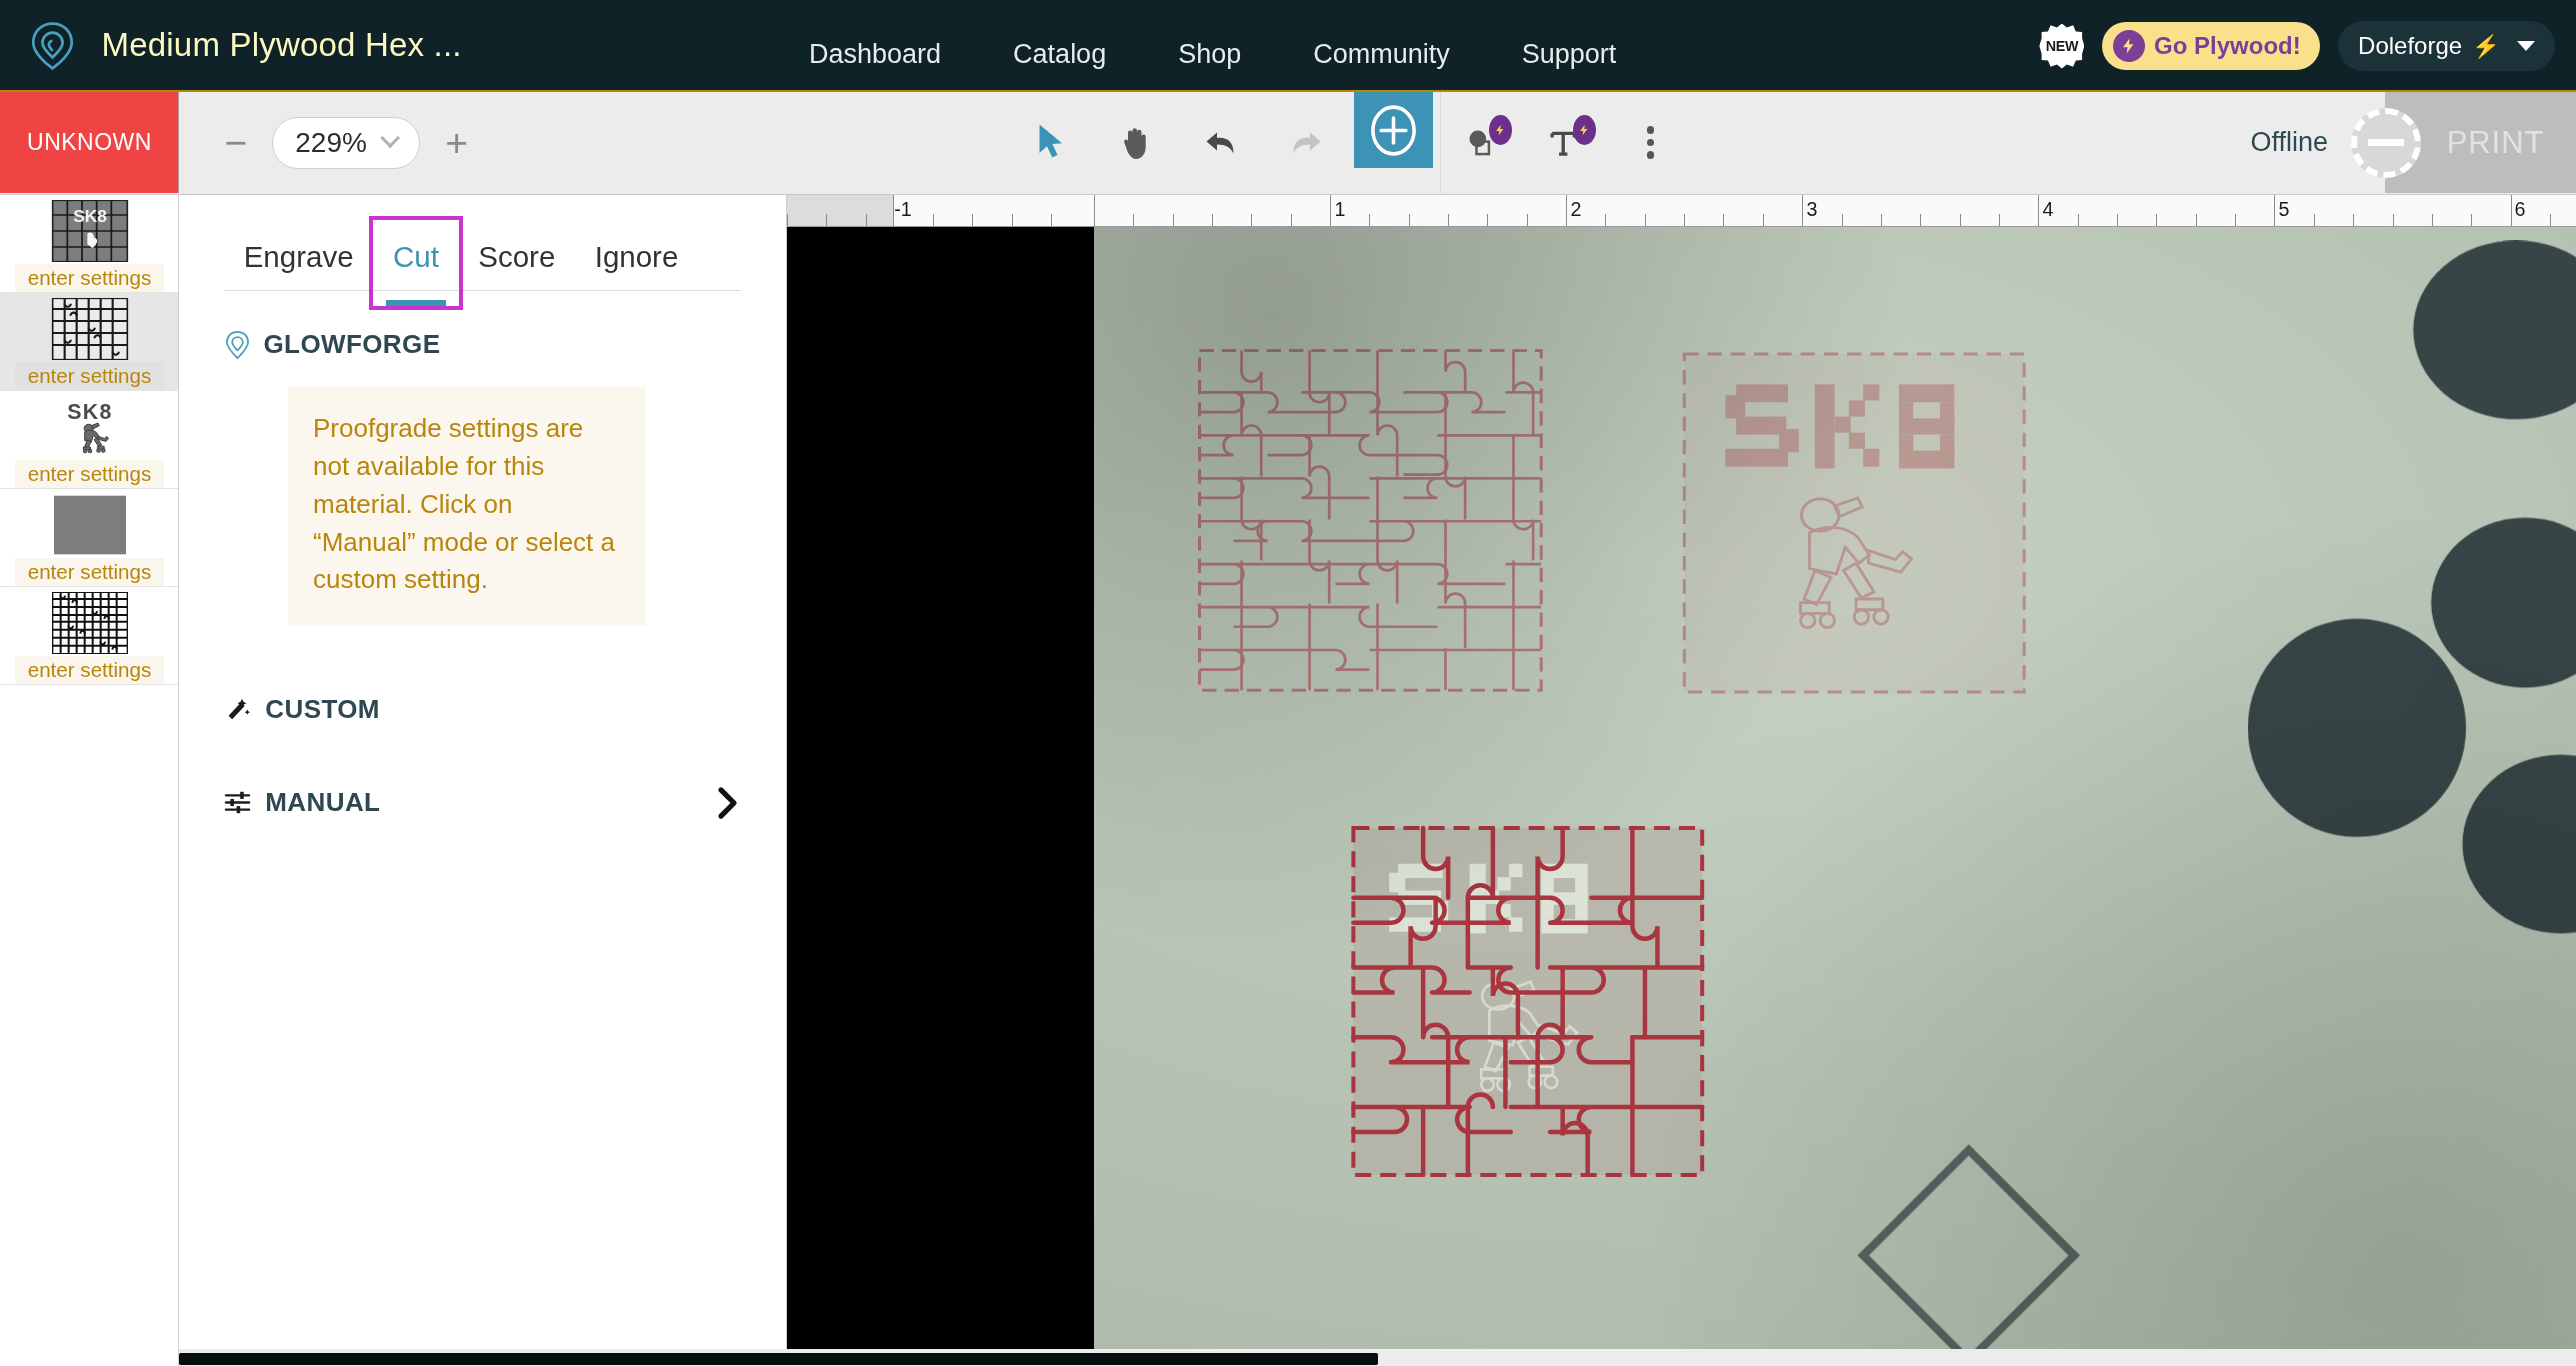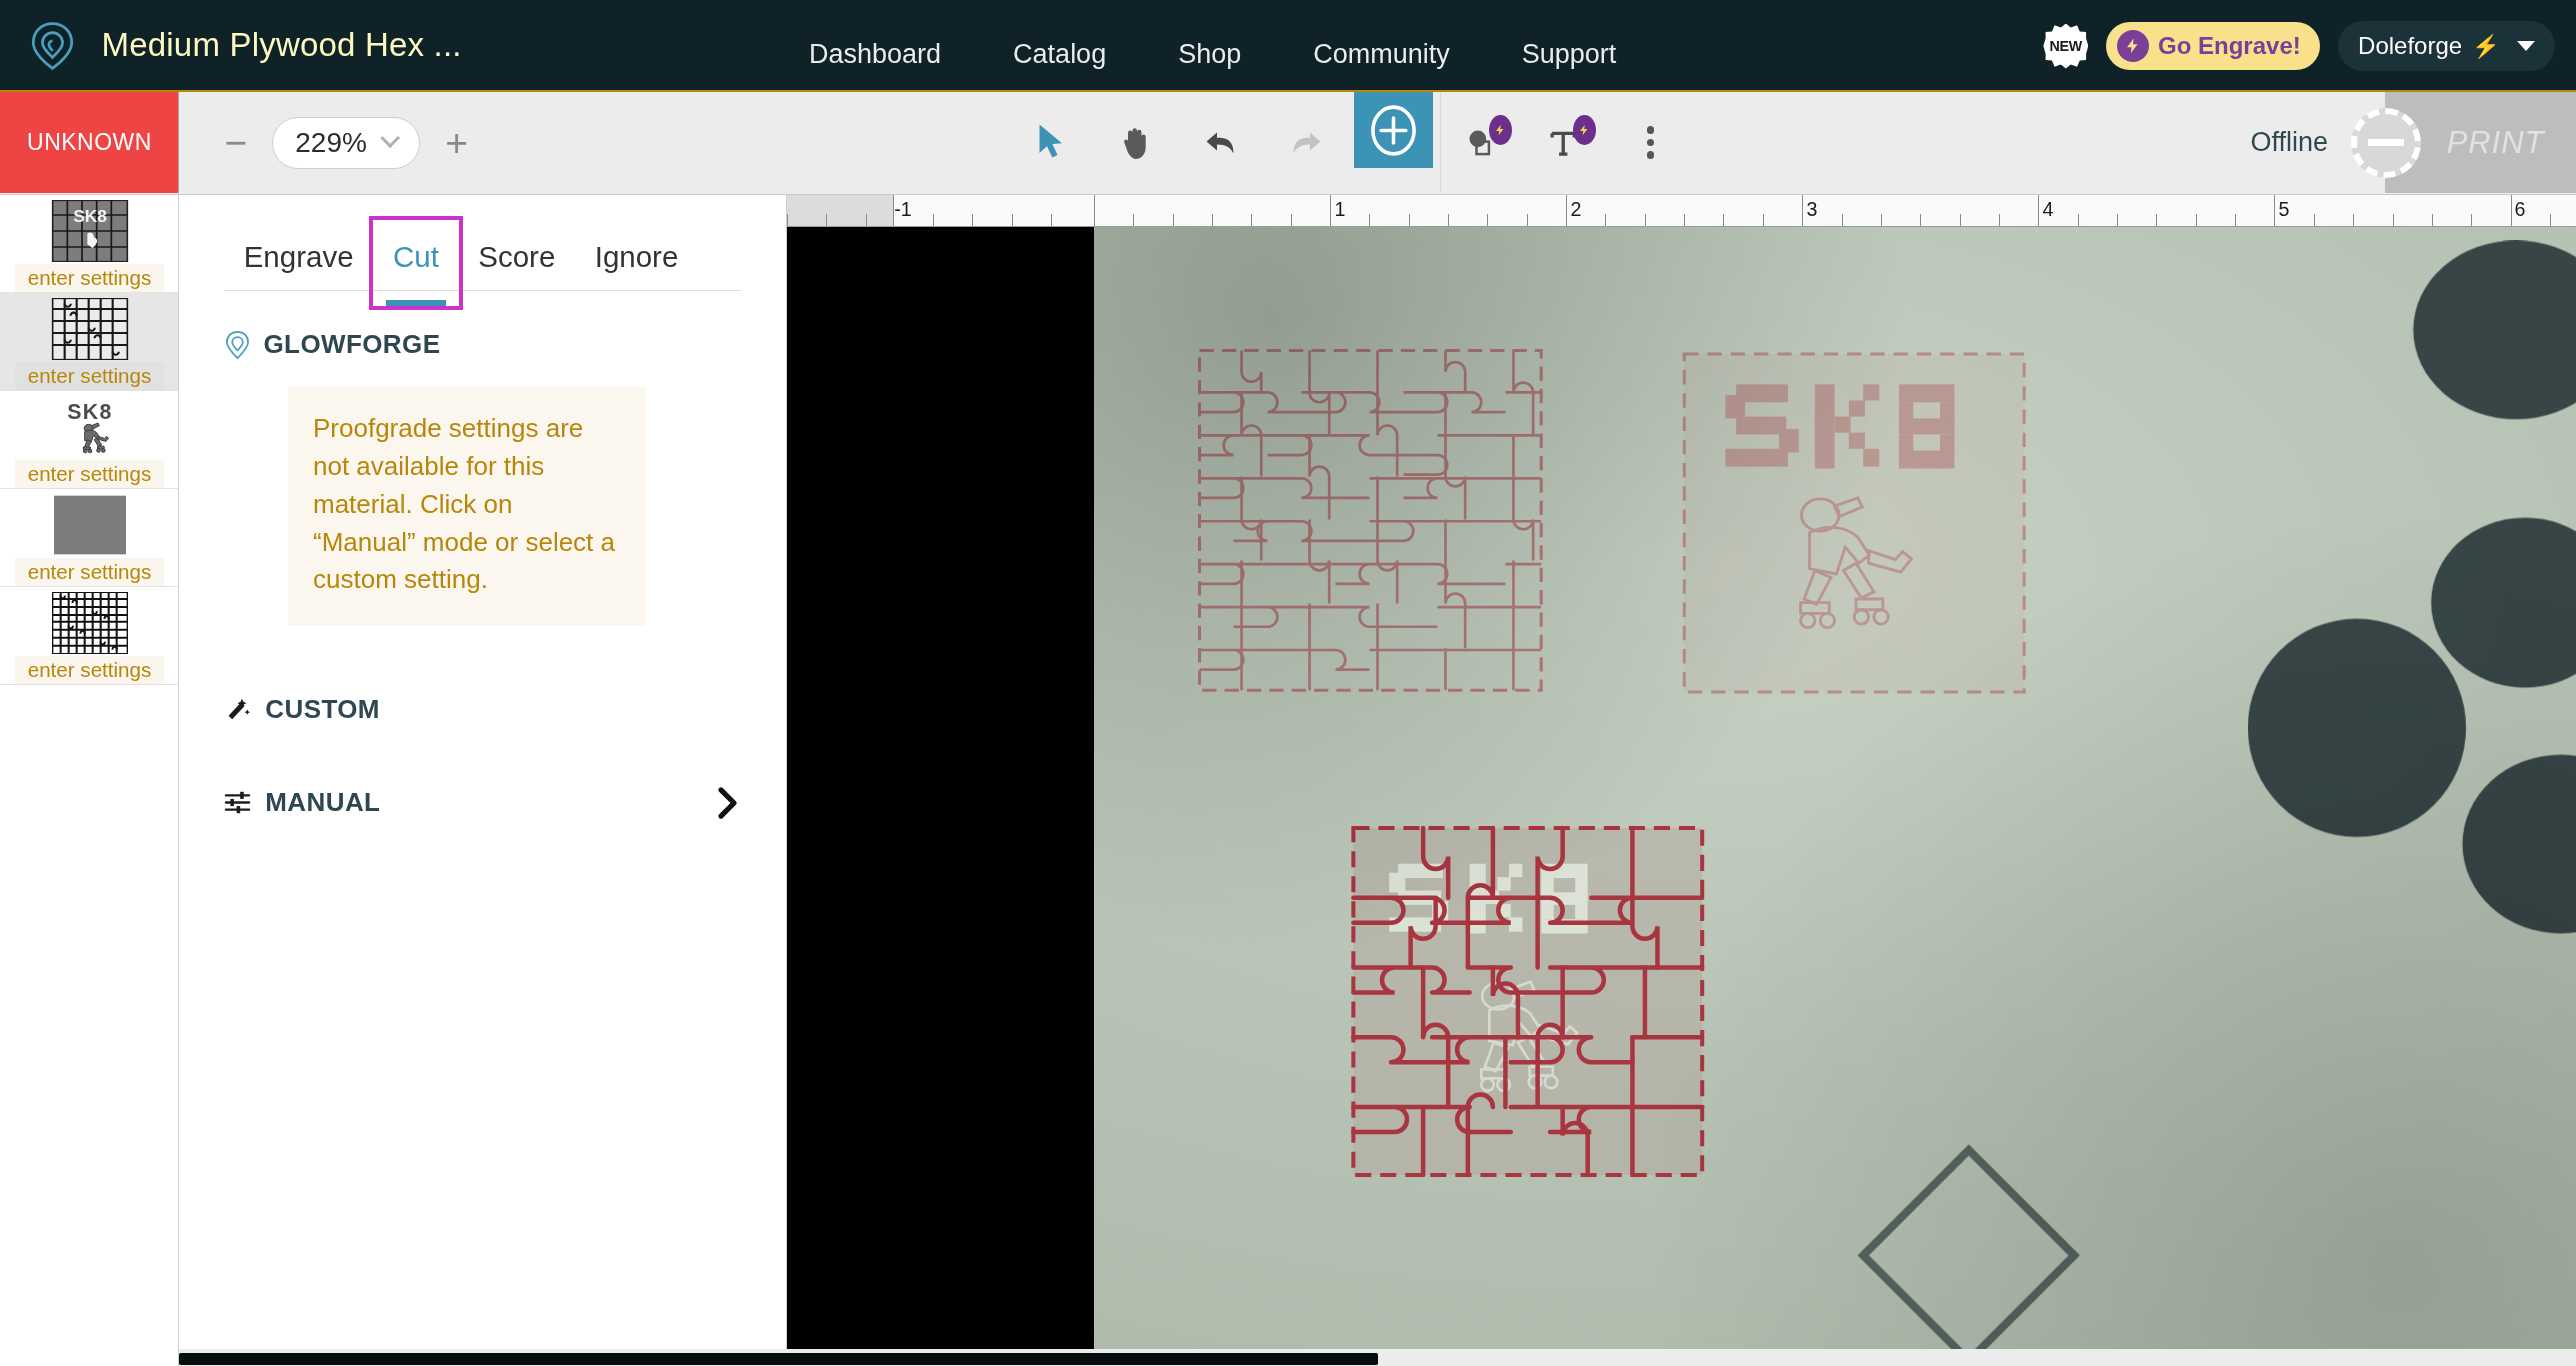--- a/index.html
+++ b/index.html
@@ -137,21 +137,21 @@
     width: 70px; height: 70px; border-radius: 50%; background: #d8d8d8;
     border: 6.3px dashed #fff; position: relative; z-index: 3;
     display: flex; align-items: center; justify-content: center;
     margin-right: -36px;
   }
   .status-dial .minus { width: 36px; height: 6.3px; background: #fff; }
   .print-btn {
     width: 191px; height: 101px; background: #bdbdbd; border: none;
     color: #e2e2e2; font-size: 31px; letter-spacing: 0.9px;
     display: flex; align-items: center; justify-content: center;
-    padding-left: 30px; cursor: default; font-style: italic;
+    padding-left: 30px; cursor: default;
   }
 
   
   .thumbrail {
     position: absolute; left: 0; top: 195px; width: 179px; height: 1172px;
     background: #fff; border-right: 0.9px solid #d0d0d0; overflow: hidden;
   }
   .thumb {
     width: 179px; height: 98px; padding: 5.4px 0 0 0;
     display: flex; flex-direction: column; align-items: center;
@@ -285,21 +285,21 @@
       <div class="new-badge">
         <div class="star"></div>
         <span>NEW</span>
       </div>
       <button class="premium-btn">
         <span class="bolt-circle">
           <svg viewBox="0 0 24 24">
               <path d="M13 2 L4 14 h6 l-1 8 9-12 h-6 z" fill="#f9e08a"></path>
             </svg>
         </span>
-        <span class="lbl">Go Engrave!</span>
+        <span class="lbl">Go Plywood!</span>
       </button>
       <button class="user-btn">
         <span class="uname">Doleforge</span>
         <span class="ubolt">⚡</span>
         <span class="caret-down"></span>
       </button>
     </div>
   </div>
 
   <div class="toolbar">

